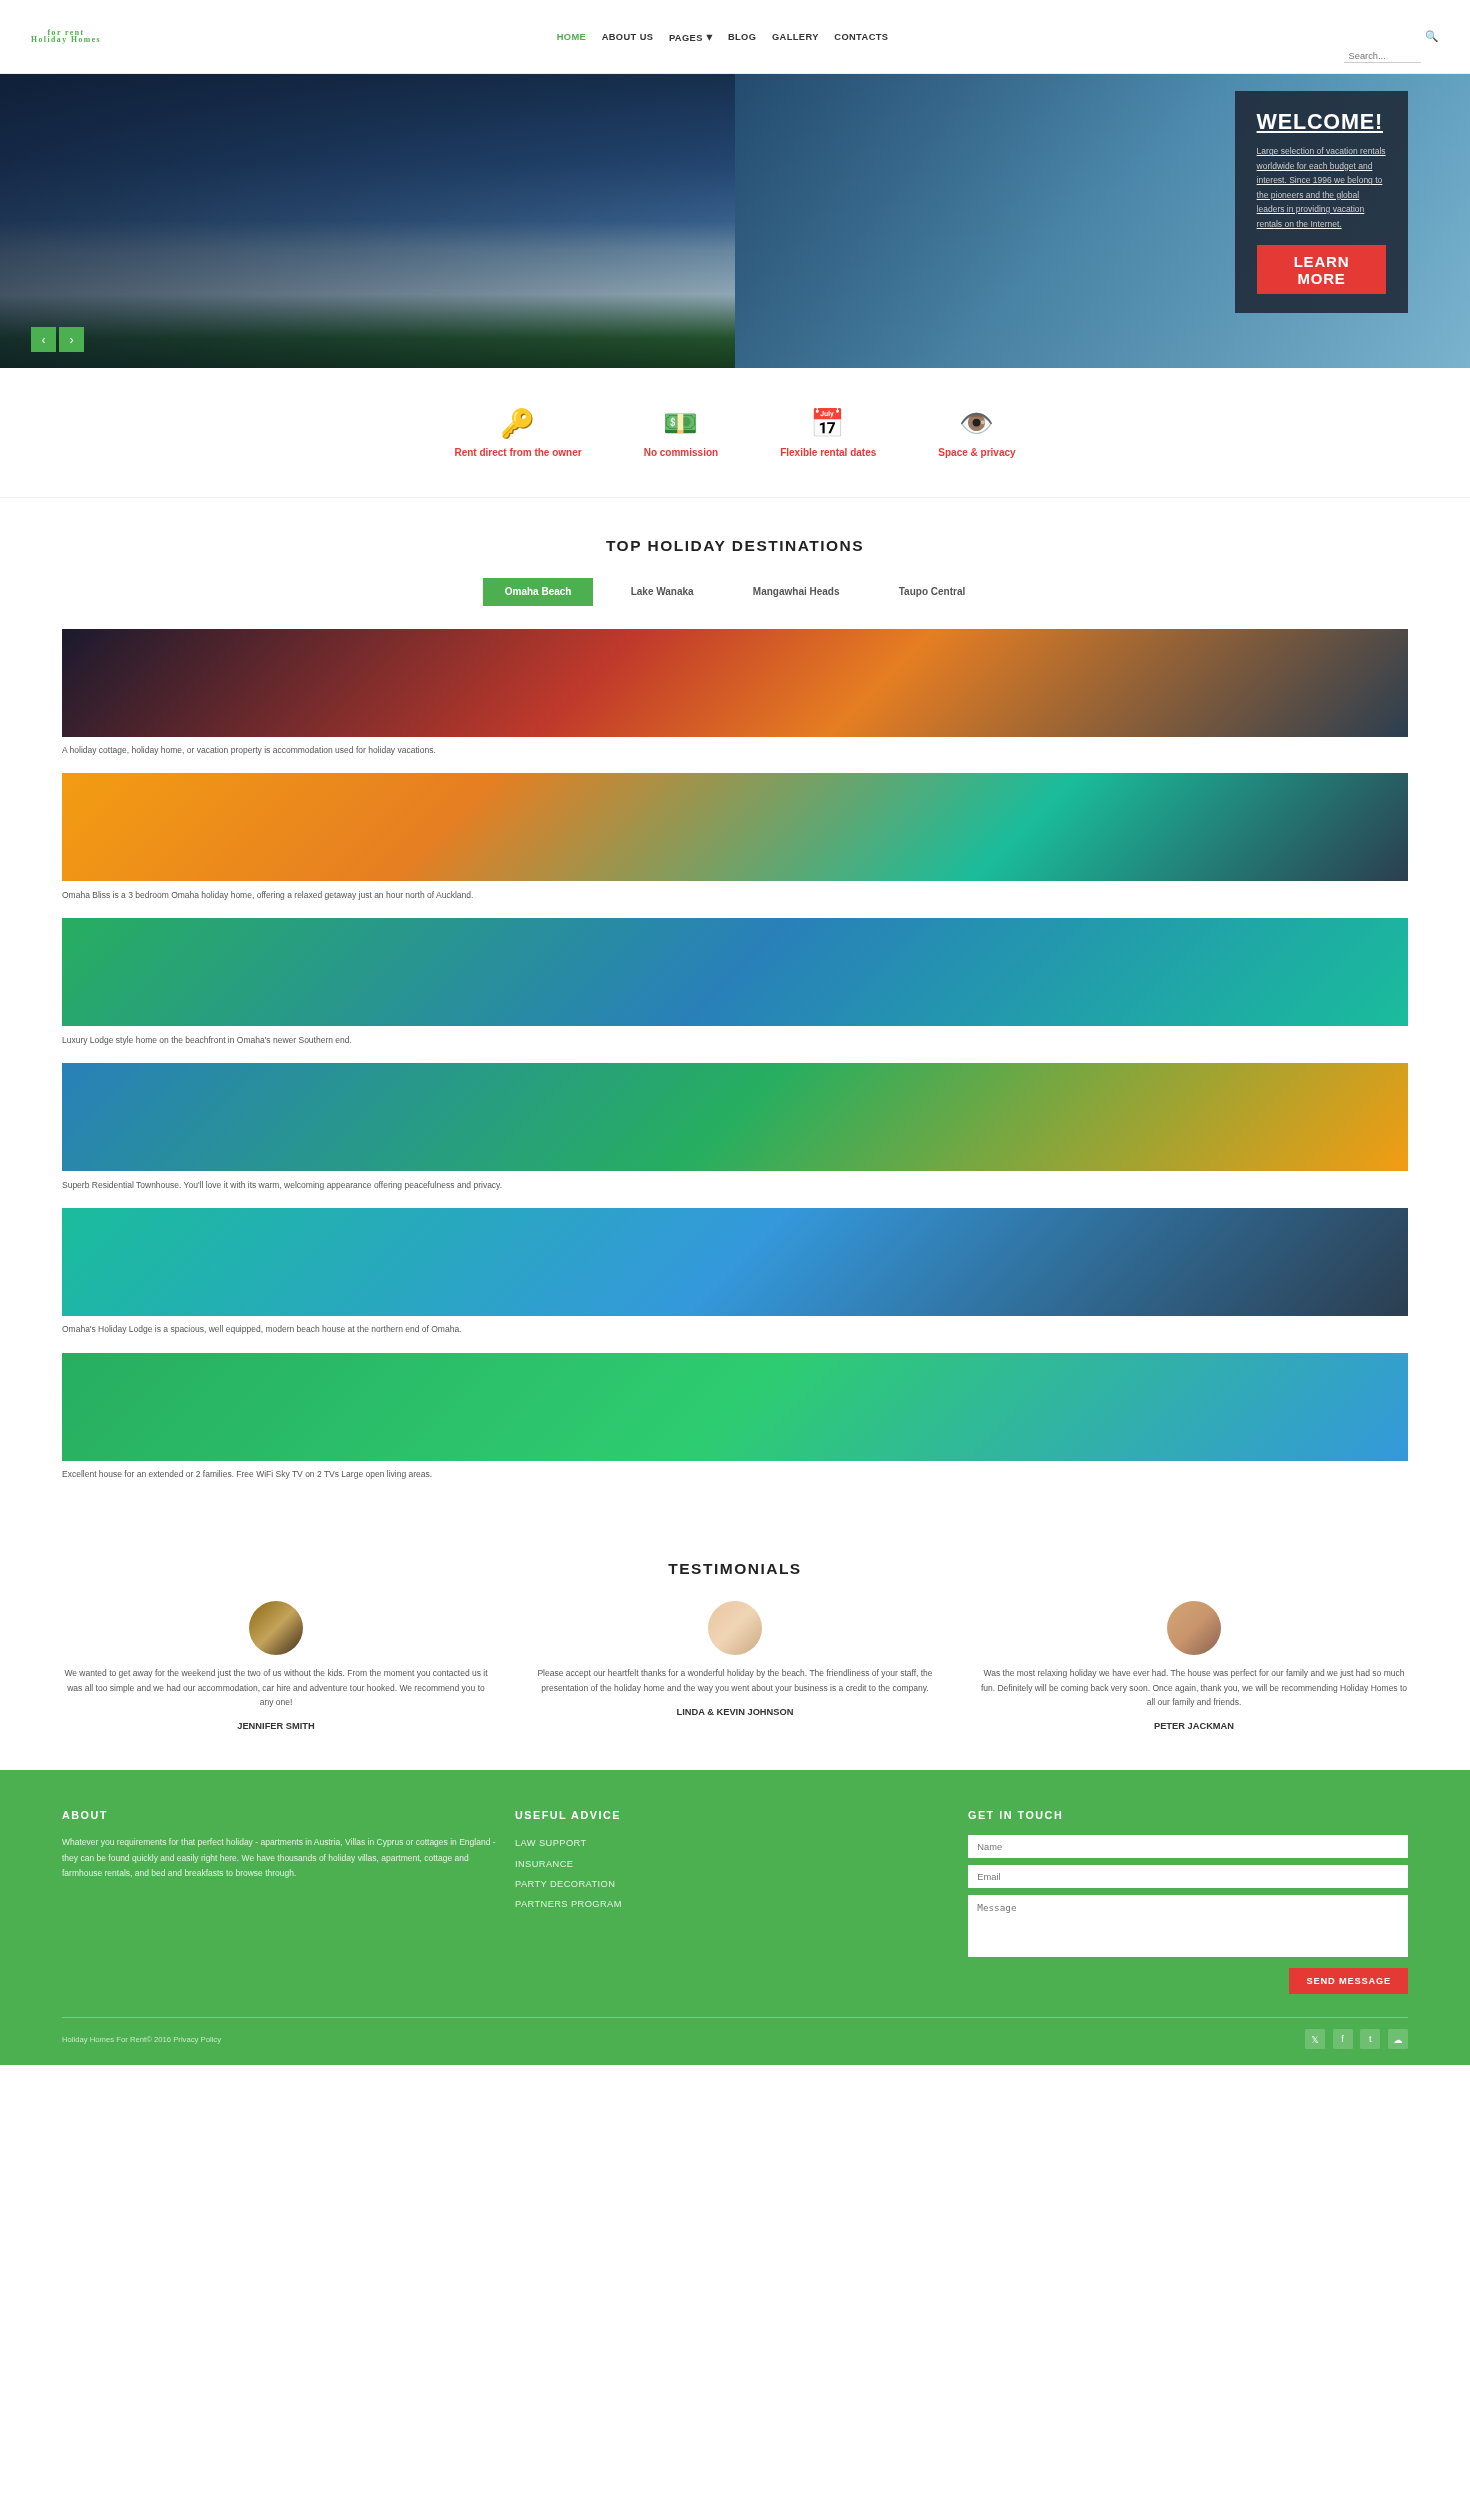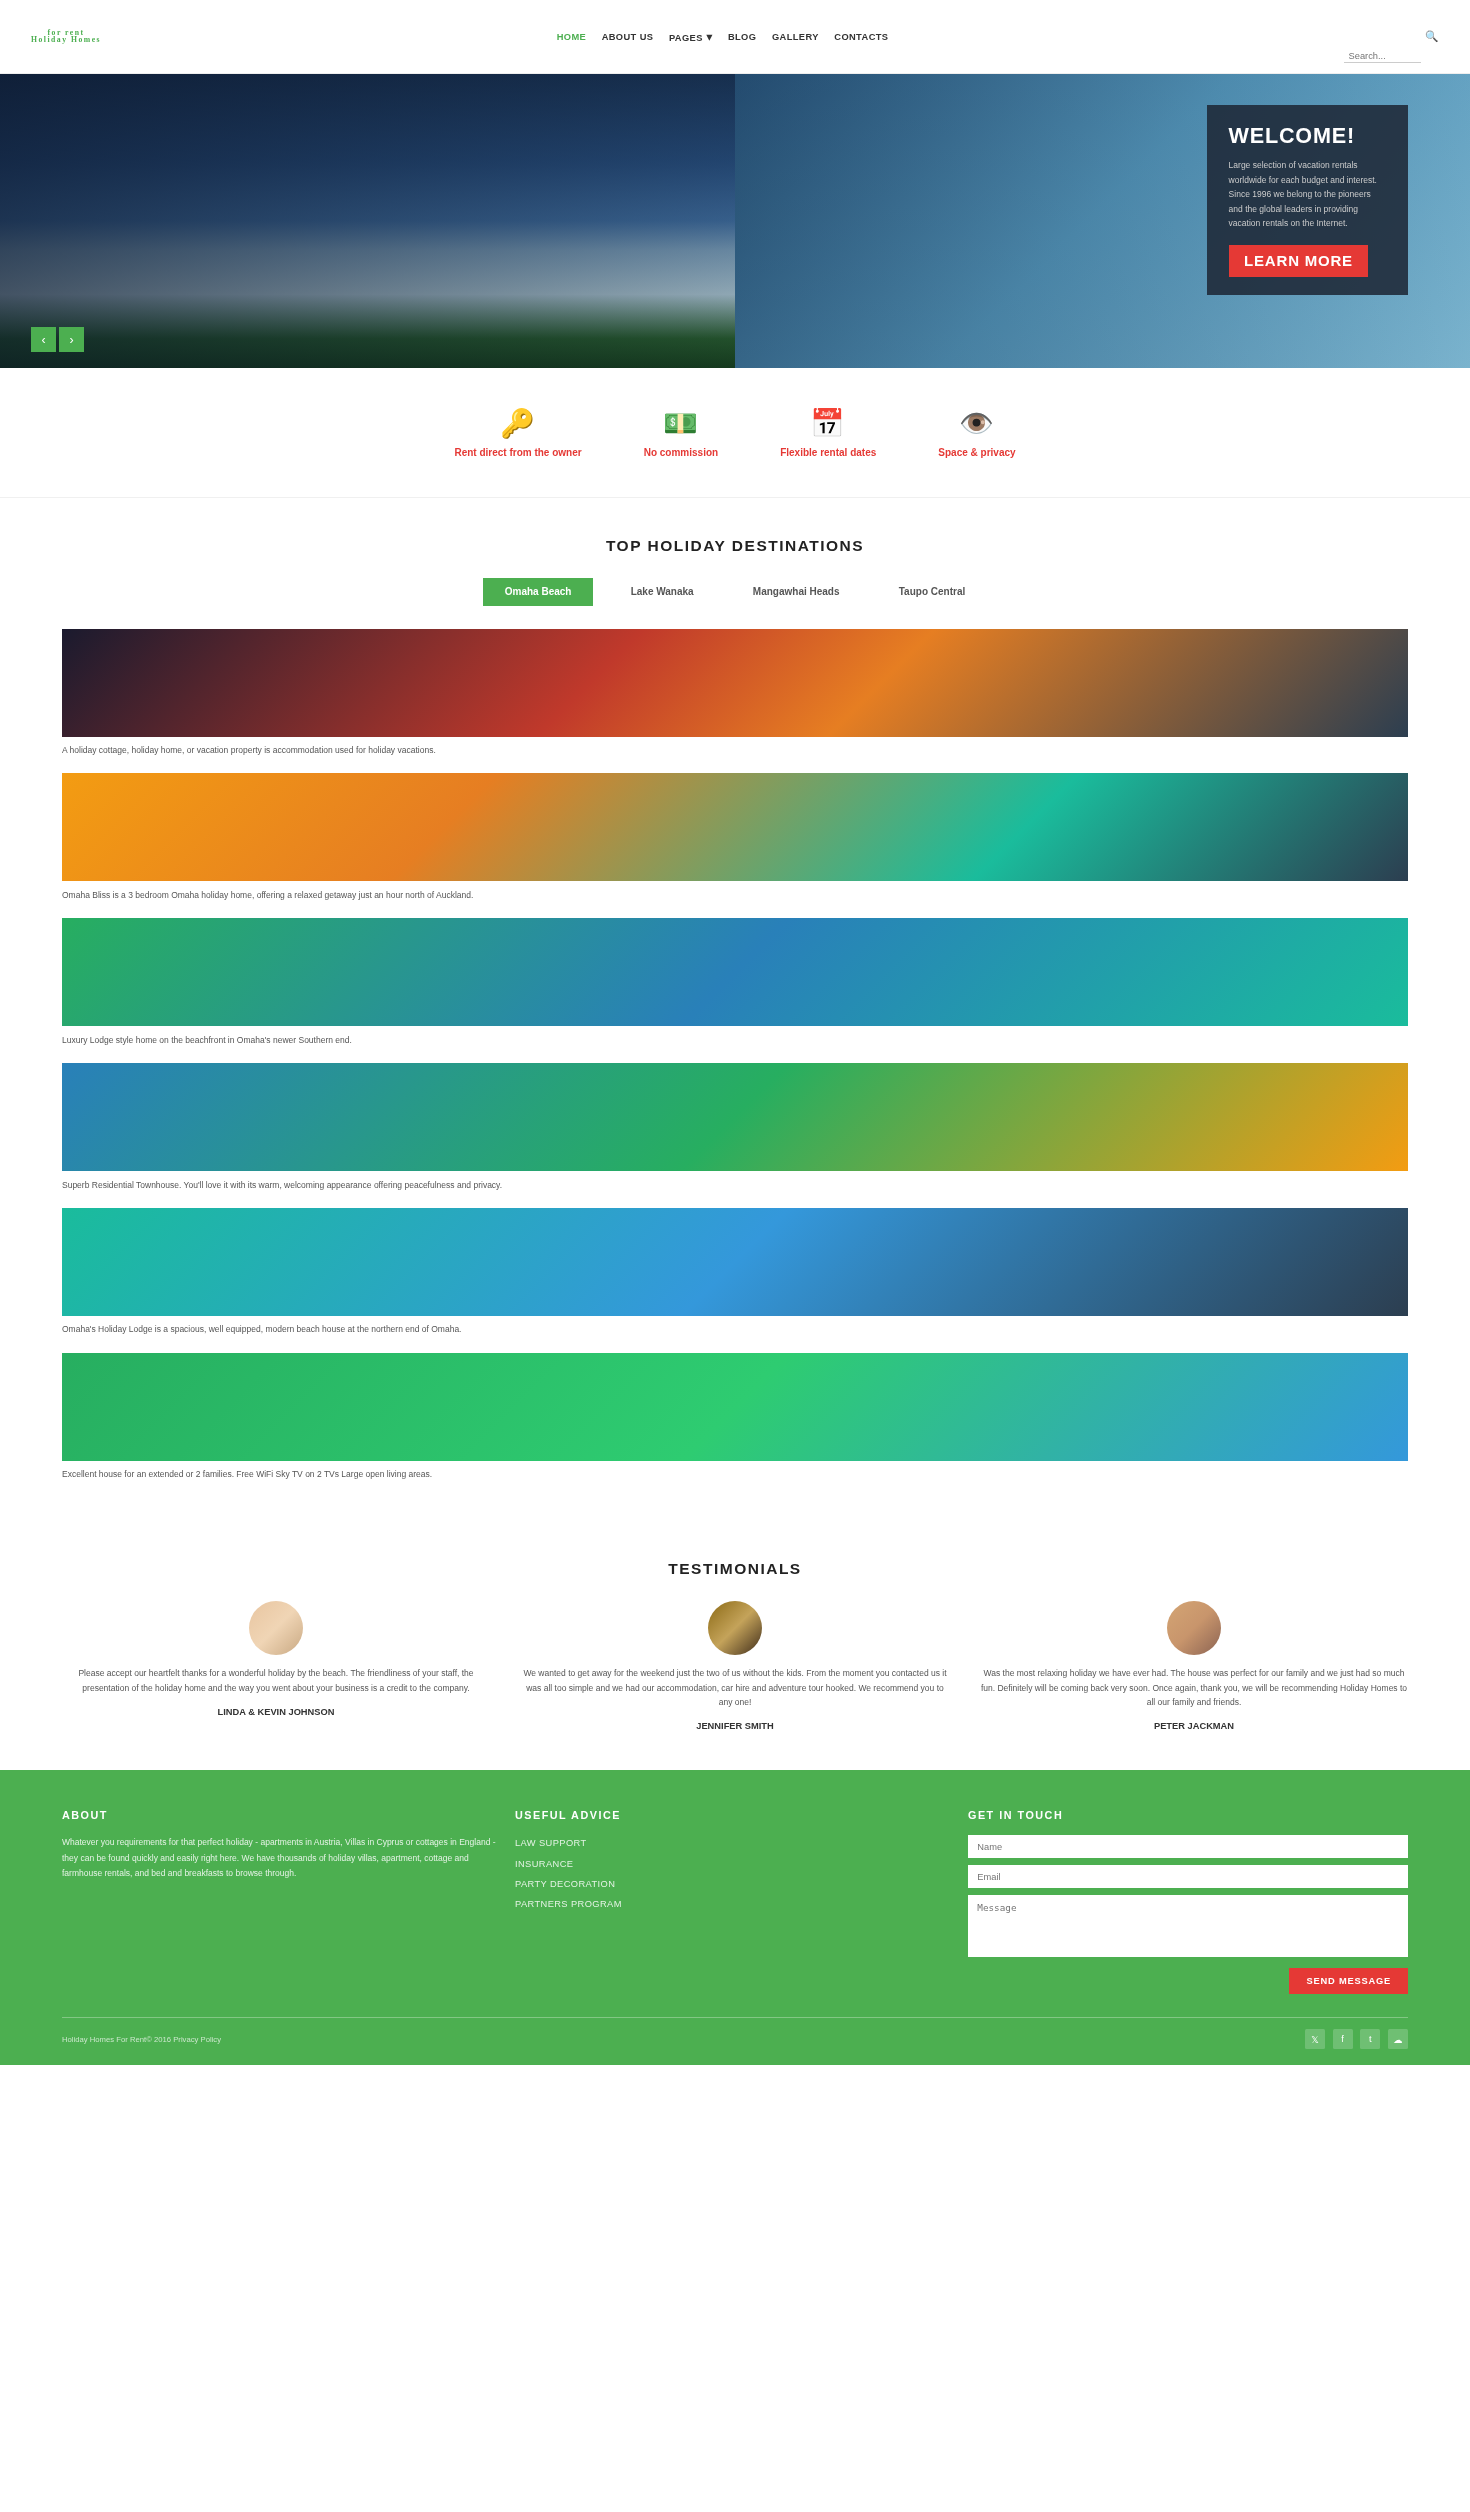--- a/index.html
+++ b/index.html
@@ -20,22 +20,22 @@
     .nav-search input { border: none; border-bottom: 0.8px solid #ccc; font-size: 9.3px; padding: 1.5px 4.6px; outline: none; width: 77px; color: #999; margin-top: 40px; }
     .nav-search .search-icon { font-size: 10.8px; color: #555; cursor: pointer; }
 
     
     .hero {
       position: relative; width: 100%; height: 294px; overflow: hidden;
       background: linear-gradient(135deg, #1a2a4a 0%, #2c5f8a 40%, #5ba3c9 70%, #87c5e0 100%);
     }
     
     .hero-overlay {
-      position: absolute; top: 31px; right: 62px; width: 201px;
-      background: rgba(30,40,55,0.88); padding: 18.5px 21.6px; color: #fff;
+      position: absolute; top: 17px; right: 62px; width: 173px;
+      background: rgba(30,40,55,0.88); padding: 18.5px 21.6px; color: #fff; text-decoration: underline;
     }
     .hero-overlay h1 { font-size: 21.6px; font-weight: 900; margin-bottom: 9.3px; letter-spacing: 0.8px; }
     .hero-overlay p { font-size: 8.5px; line-height: 1.7; color: #ccc; margin-bottom: 14px; }
     .hero-btn {
       background: #e53935; color: #fff; border: none; padding: 7.7px 15.5px;
       font-size: 15px; font-weight: bold; cursor: pointer; letter-spacing: 0.8px;
     }
     .hero-arrows { position: absolute; bottom: 15.5px; left: 31px; display: flex; gap: 3.1px; }
     .hero-arrow {
       width: 25px; height: 25px; background: #4caf50; color: #fff;
@@ -213,28 +213,28 @@
       <div class="prop-img prop-img-6"></div>
       <p>Excellent house for an extended or 2 families. Free WiFi Sky TV on 2 TVs Large open living areas.</p>
     </div>
   </div>
 </section>
 
 <section class="testimonials">
   <h2 class="section-title">TESTIMONIALS</h2>
   <div class="testimonials-grid">
     <div class="testimonial">
+      <div class="testimonial-avatar avatar-2"></div>
+      <p class="testimonial-text">We wanted to get away for the weekend just the two of us without the kids. From the moment you contacted us it was all too simple and we had our accommodation, car hire and adventure tour hooked. We recommend you to any one!</p>
+      <div class="testimonial-name">JENNIFER SMITH</div>
+    </div>
+    <div class="testimonial">
       <div class="testimonial-avatar avatar-1"></div>
       <p class="testimonial-text">Please accept our heartfelt thanks for a wonderful holiday by the beach. The friendliness of your staff, the presentation of the holiday home and the way you went about your business is a credit to the company.</p>
       <div class="testimonial-name">LINDA &amp; KEVIN JOHNSON</div>
-    </div>
-    <div class="testimonial">
-      <div class="testimonial-avatar avatar-2"></div>
-      <p class="testimonial-text">We wanted to get away for the weekend just the two of us without the kids. From the moment you contacted us it was all too simple and we had our accommodation, car hire and adventure tour hooked. We recommend you to any one!</p>
-      <div class="testimonial-name">JENNIFER SMITH</div>
     </div>
     <div class="testimonial">
       <div class="testimonial-avatar avatar-3"></div>
       <p class="testimonial-text">Was the most relaxing holiday we have ever had. The house was perfect for our family and we just had so much fun. Definitely will be coming back very soon. Once again, thank you, we will be recommending Holiday Homes to all our family and friends.</p>
       <div class="testimonial-name">PETER JACKMAN</div>
     </div>
   </div>
 </section>
 
 <footer class="footer">

